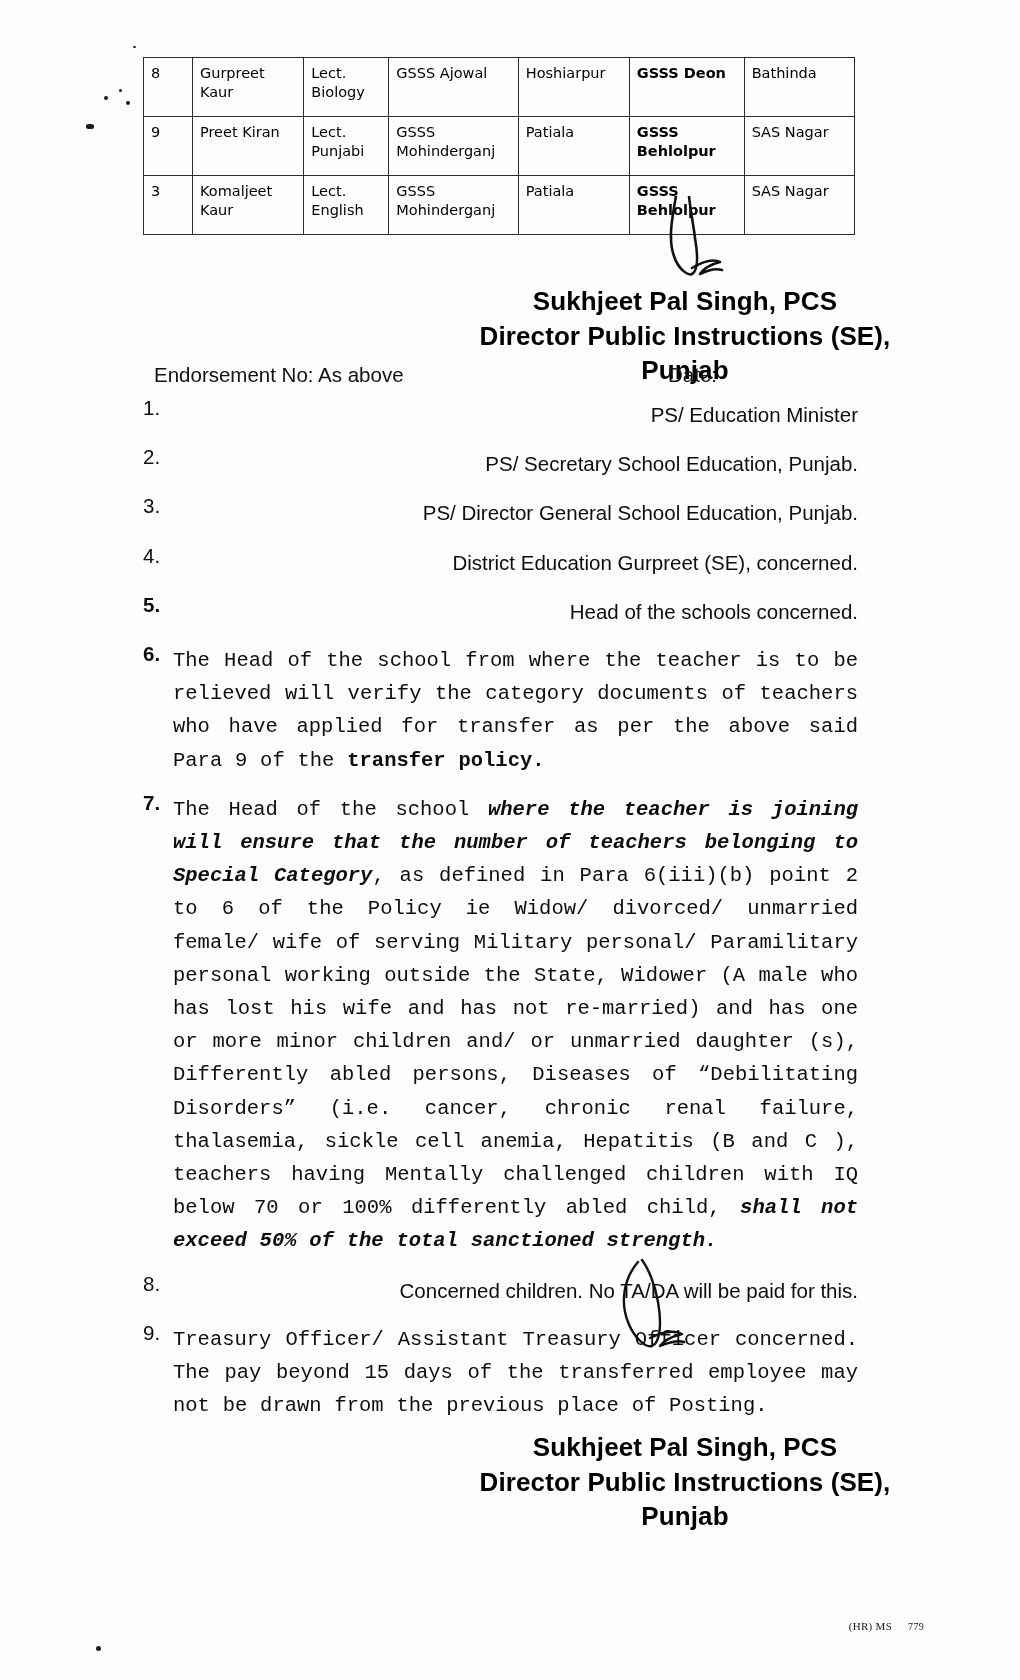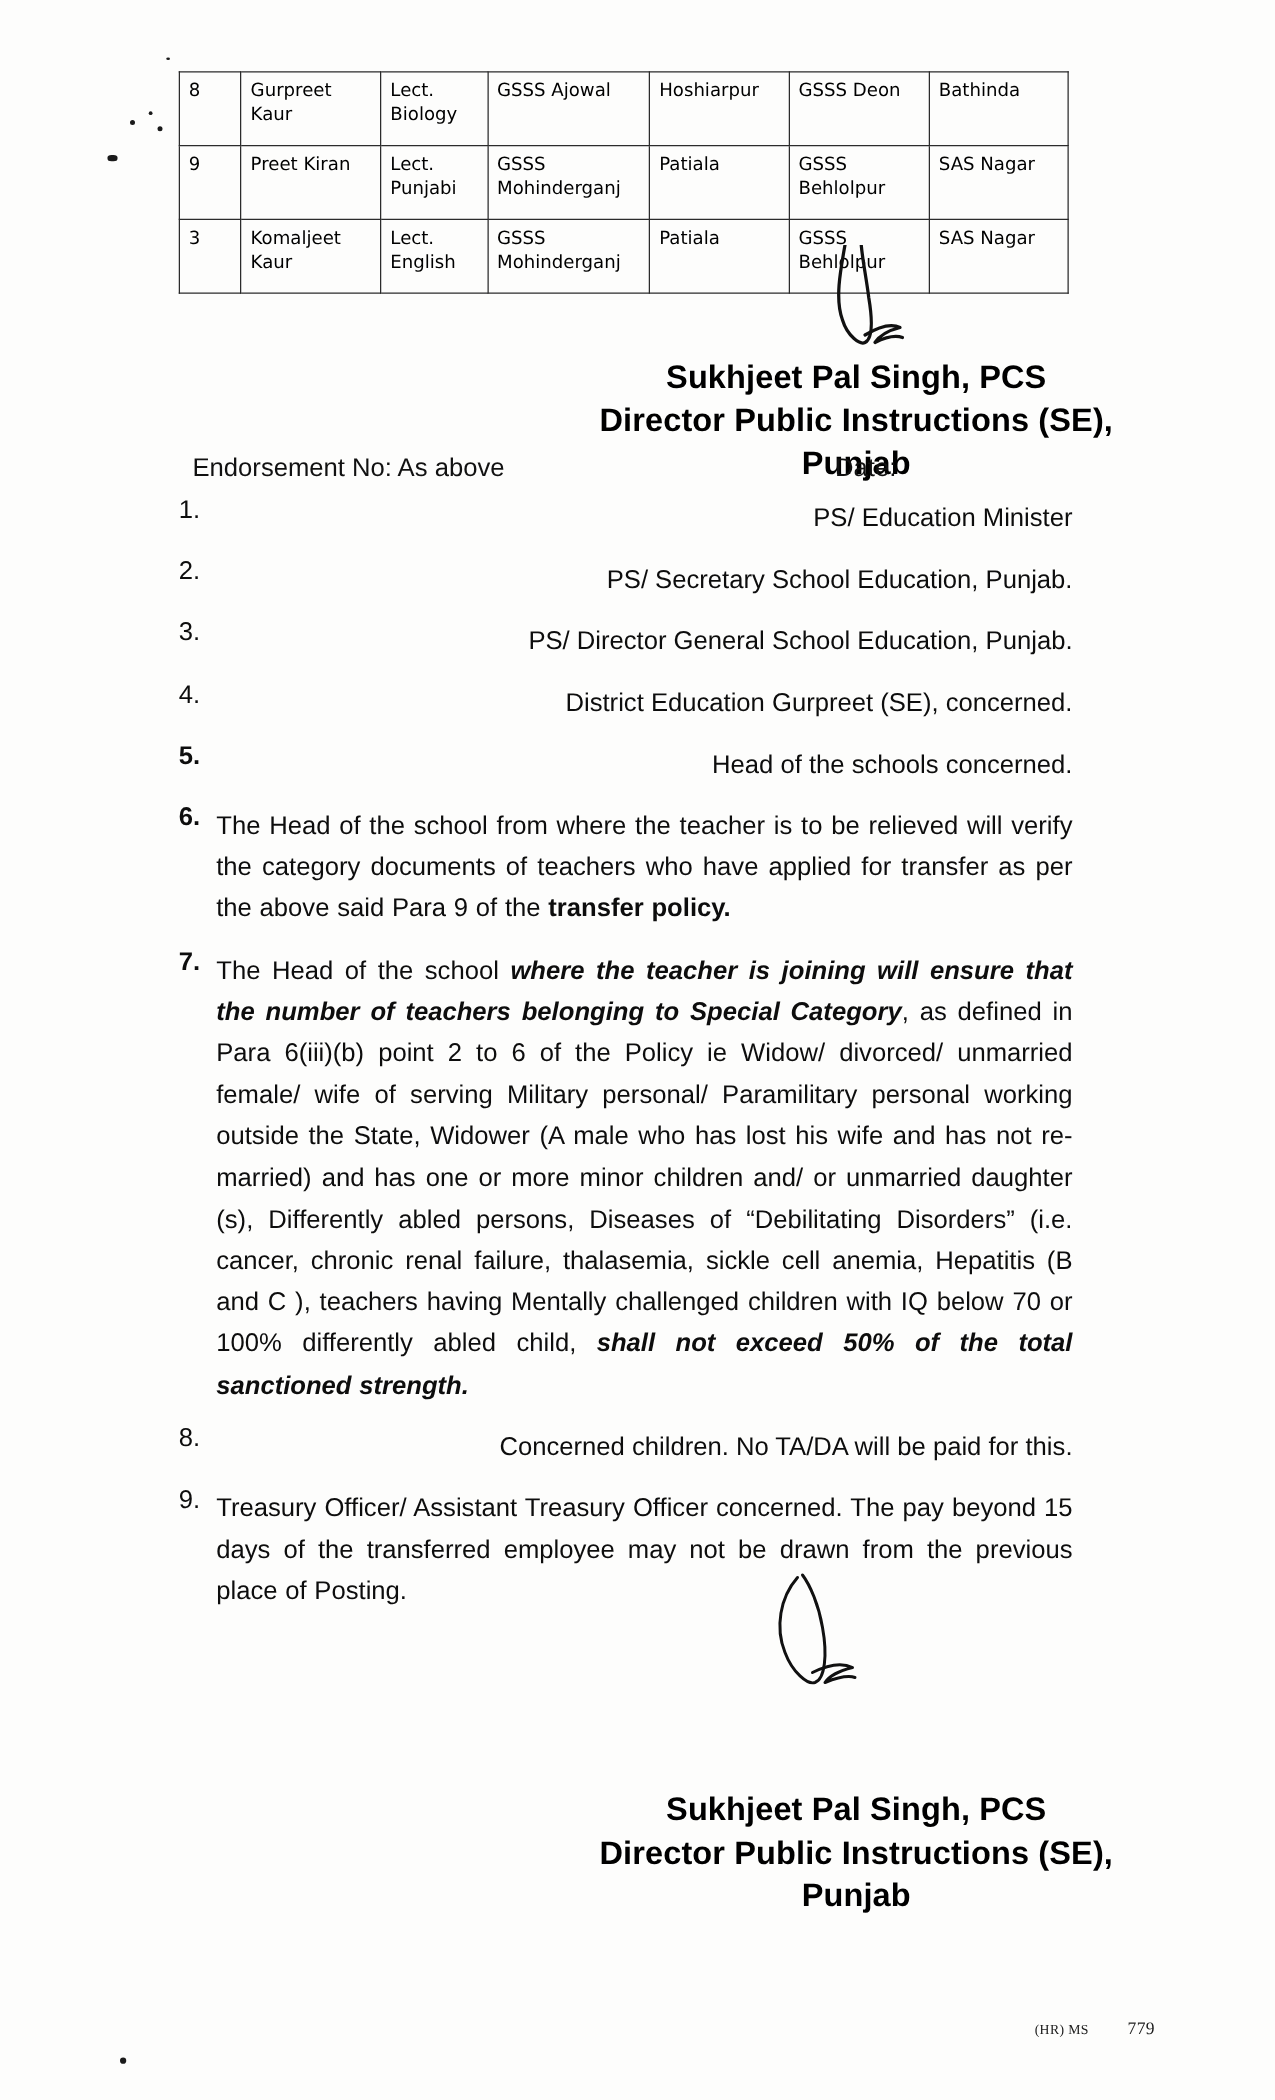--- a/index.html
+++ b/index.html
@@ -48,21 +48,21 @@
     padding: 6px 7px 8px 7px;
     vertical-align: top;
     line-height: 1.28;
     height: 44px;
   }
   td.c-sr    { width: 46px; }
   td.c-name  { width: 108px; }
   td.c-post  { width: 78px; }
   td.c-from  { width: 122px; }
   td.c-fdist { width: 104px; }
-  td.c-to    { width: 110px; }
+  td.c-to    { width: 110px; font-weight: bold; }
   td.c-tdist { width: 110px; border-right: 1.4px solid #3a3a3a; }
 
   
   .sig-block {
     position: absolute;
     text-align: center;
     font-weight: bold;
     font-size: 26px;
     line-height: 1.33;
     letter-spacing: 0.1px;
@@ -108,35 +108,35 @@
     text-align: justify;
     line-height: 1.62;
     hyphens: none;
   }
   .li.simple .body { text-align: right; }
   .li.bold-num .num { font-weight: bold; }
   .bi { font-weight: bold; font-style: italic; }
   .b  { font-weight: bold; }
 
   
-  .li.para .body { word-spacing: 0.5px; }
+  .li.para .body { word-spacing: 0.5px; font-family: Liberation Mono, monospace; }
 
   
   .footer {
     position: absolute;
     bottom: 48px;
     right: 96px;
     font-family: "Liberation Serif", serif;
     font-size: 11px;
     color: #1b1b1b;
     letter-spacing: 0.3px;
   }
   .footer .fnum {
-    margin-left: 31px;
-    font-size: 14px;
+    margin-left: 16px;
+    font-size: 10px;
   }
 </style>
 </head>
 <body>
 
 <div class="page">
 
   <div class="speck" style="left:104px; top:96px; width:4px; height:4px;"></div>
   <div class="speck" style="left:119px; top:89px; width:3px; height:3px;"></div>
   <div class="speck" style="left:126px; top:101px; width:4px; height:4px;"></div>

